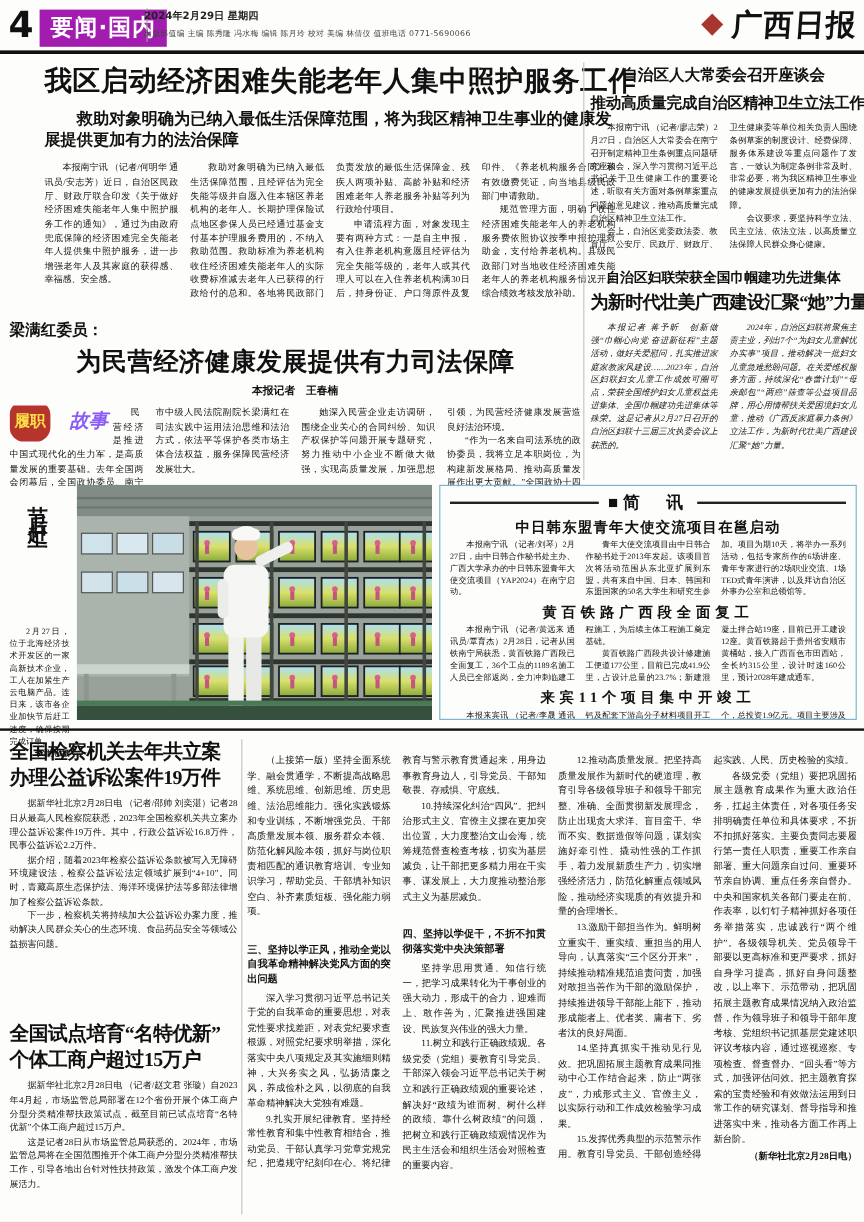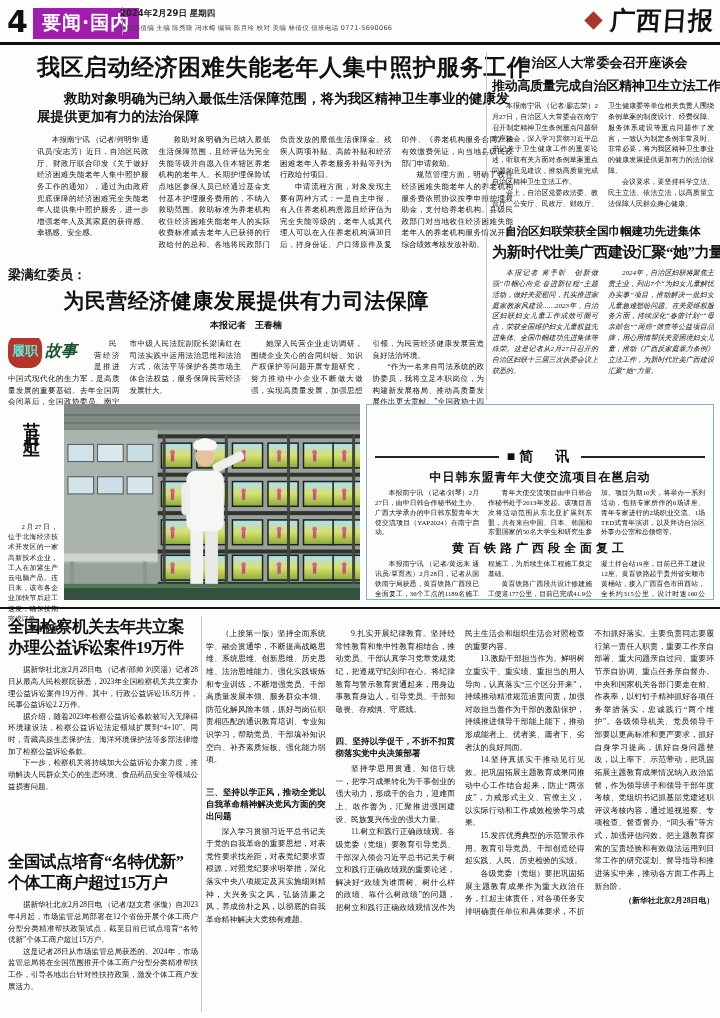--- a/index.html
+++ b/index.html
@@ -40,36 +40,36 @@
   #women-k{font:700 11.5px "DejaVu Sans",sans-serif;text-align:center;}
   #women-hl{font:700 15px "Liberation Serif",serif;white-space:nowrap;letter-spacing:-.5px;margin-top:4px;}
   #women-body{margin-top:6px;height:128px;overflow:hidden;font-size:7px;font-style:italic;}
   
   #liang{position:absolute;left:8px;top:266px;width:476px;}
   #liang-k{font:700 13px "DejaVu Sans",sans-serif;}
   #liang-hl{font:700 21px "Liberation Serif",serif;text-align:center;letter-spacing:.5px;margin-top:3px;}
   #liang-by{font:700 9px "DejaVu Sans",sans-serif;text-align:center;margin-top:4px;}
   #liang-body{margin-top:6px;height:74px;overflow:hidden;}
   #badge{float:left;width:82px;height:26px;margin:0 4px 3px 0;display:flex;align-items:center;}
-  #badge-tag{background:#b5342c;color:#5eead4;font:700 13px "DejaVu Sans",sans-serif;
+  #badge-tag{background:#b5342c;color:#fde047;font:700 13px "DejaVu Sans",sans-serif;
              padding:8px 4px;border-radius:12px;}
-  #badge-word{color:#14532d;font:800 16px "Liberation Serif",serif;font-style:italic;margin-left:3px;}
+  #badge-word{color:#8b5cf6;font:800 16px "Liberation Serif",serif;font-style:italic;margin-left:16px;}
   
   #photo{position:absolute;left:8px;top:404px;width:352px;height:196px;}
   #photo-rail{position:absolute;left:0;top:0;width:52px;height:196px;}
   #photo-title{writing-mode:vertical-rl;font:700 17px "Liberation Serif",serif;
                letter-spacing:7px;margin:4px 0 0 12px;height:110px;}
   #photo-cap{position:absolute;left:0;top:118px;width:50px;font-size:6.8px;line-height:1.5;
              text-align:justify;}
   #photo-cap .credit{text-indent:0;text-align:right;font-weight:700;}
   #photo-img{position:absolute;left:56px;top:0;width:296px;height:196px;}
   
   #briefs{position:absolute;left:366px;top:404px;width:348px;height:196px;
           border:1px solid #7fb3d2;padding:5px 8px;overflow:hidden;}
-  #briefs-title{display:flex;align-items:center;justify-content:center;margin-bottom:3px;margin-top:38px;}
+  #briefs-title{display:flex;align-items:center;justify-content:center;margin-bottom:3px;}
   #briefs-title .rule{flex:1;height:2px;background:#222;}
   #briefs-title .tx{font:700 14px "Liberation Serif",serif;margin:0 8px;letter-spacing:4px;}
   .brief-hl{font:700 12px "Liberation Serif",serif;text-align:center;margin:3px 0 2px;letter-spacing:1px;}
   .brief-hl.sp{letter-spacing:4px;}
   .brief-body{font-size:6.8px;line-height:1.45;text-align:justify;}
   .brief-body p{margin:0;text-indent:2em;}
   
   #bot-rule{position:absolute;left:0;top:607px;width:720px;height:2px;background:#111;}
   #proc{position:absolute;left:8px;top:617px;width:190px;}
   .bl-hl{font:700 16.5px "Liberation Serif",serif;line-height:1.25;letter-spacing:-.5px;}
@@ -282,23 +282,25 @@
   </div>
 
   <div class="vline" style="left:201px;top:616px;height:396px;" data-name="bottom-column-divider"></div>
 
   <div id="cont" data-name="article-continued-from-page-one">
     <div id="cont-cols" data-name="continued-body">
         <p class="li-p">（上接第一版）坚持全面系统学、融会贯通学，不断提高战略思维、系统思维、创新思维、历史思维、法治思维能力。强化实践锻炼和专业训练，不断增强党员、干部高质量发展本领、服务群众本领、防范化解风险本领，抓好与岗位职责相匹配的通识教育培训、专业知识学习，帮助党员、干部填补知识空白、补齐素质短板、强化能力弱项。</p>
         <p class="li-h">三、坚持以学正风，推动全党以自我革命精神解决党风方面的突出问题</p>
         <p class="li-p">深入学习贯彻习近平总书记关于党的自我革命的重要思想，对表党性要求找差距，对表党纪要求查根源，对照党纪要求明举措，深化落实中央八项规定及其实施细则精神，大兴务实之风，弘扬清廉之风，养成俭朴之风，以彻底的自我革命精神解决大党独有难题。</p>
         <p class="li-p">9.扎实开展纪律教育。坚持经常性教育和集中性教育相结合，推动党员、干部认真学习党章党规党纪，把遵规守纪刻印在心。将纪律教育与警示教育贯通起来，用身边事教育身边人，引导党员、干部知敬畏、存戒惧、守底线。</p>
+        <p class="li-p">10.持续深化纠治“四风”。把纠治形式主义、官僚主义摆在更加突出位置，大力度整治文山会海，统筹规范督查检查考核，切实为基层减负，让干部把更多精力用在干实事、谋发展上，大力度推动整治形式主义为基层减负。</p>
         <p class="li-h">四、坚持以学促干，不折不扣贯彻落实党中央决策部署</p>
         <p class="li-p">坚持学思用贯通、知信行统一，把学习成果转化为干事创业的强大动力，形成干的合力，迎难而上、敢作善为，汇聚推进强国建设、民族复兴伟业的强大力量。</p>
         <p class="li-p">11.树立和践行正确政绩观。各级党委（党组）要教育引导党员、干部深入领会习近平总书记关于树立和践行正确政绩观的重要论述，解决好“政绩为谁而树、树什么样的政绩、靠什么树政绩”的问题，把树立和践行正确政绩观情况作为民主生活会和组织生活会对照检查的重要内容。</p>
+        <p class="li-p">12.推动高质量发展。把坚持高质量发展作为新时代的硬道理，教育引导各级领导班子和领导干部完整、准确、全面贯彻新发展理念，防止出现贪大求洋、盲目蛮干、华而不实、数据造假等问题，谋划实施好牵引性、撬动性强的工作抓手，着力发展新质生产力，切实增强经济活力，防范化解重点领域风险，推动经济实现质的有效提升和量的合理增长。</p>
         <p class="li-p">13.激励干部担当作为。鲜明树立重实干、重实绩、重担当的用人导向，认真落实“三个区分开来”，持续推动精准规范追责问责，加强对敢担当善作为干部的激励保护，持续推进领导干部能上能下，推动形成能者上、优者奖、庸者下、劣者汰的良好局面。</p>
         <p class="li-p">14.坚持真抓实干推动见行见效。把巩固拓展主题教育成果同推动中心工作结合起来，防止“两张皮”，力戒形式主义、官僚主义，以实际行动和工作成效检验学习成果。</p>
         <p class="li-p">15.发挥优秀典型的示范警示作用。教育引导党员、干部创造经得起实践、人民、历史检验的实绩。</p>
         <p class="li-p">各级党委（党组）要把巩固拓展主题教育成果作为重大政治任务，扛起主体责任，对各项任务安排明确责任单位和具体要求，不折不扣抓好落实。主要负责同志要履行第一责任人职责，重要工作亲自部署、重大问题亲自过问、重要环节亲自协调、重点任务亲自督办。中央和国家机关各部门要走在前、作表率，以钉钉子精神抓好各项任务举措落实，忠诚践行“两个维护”。各级领导机关、党员领导干部要以更高标准和更严要求，抓好自身学习提高，抓好自身问题整改，以上率下、示范带动，把巩固拓展主题教育成果情况纳入政治监督，作为领导班子和领导干部年度考核、党组织书记抓基层党建述职评议考核内容，通过巡视巡察、专项检查、督查督办、“回头看”等方式，加强评估问效。把主题教育探索的宝贵经验和有效做法运用到日常工作的研究谋划、督导指导和推进落实中来，推动各方面工作再上新台阶。</p>
         <p class="li-end">（新华社北京2月28日电）</p>
       </div>
   </div>
 
 </div>
 

